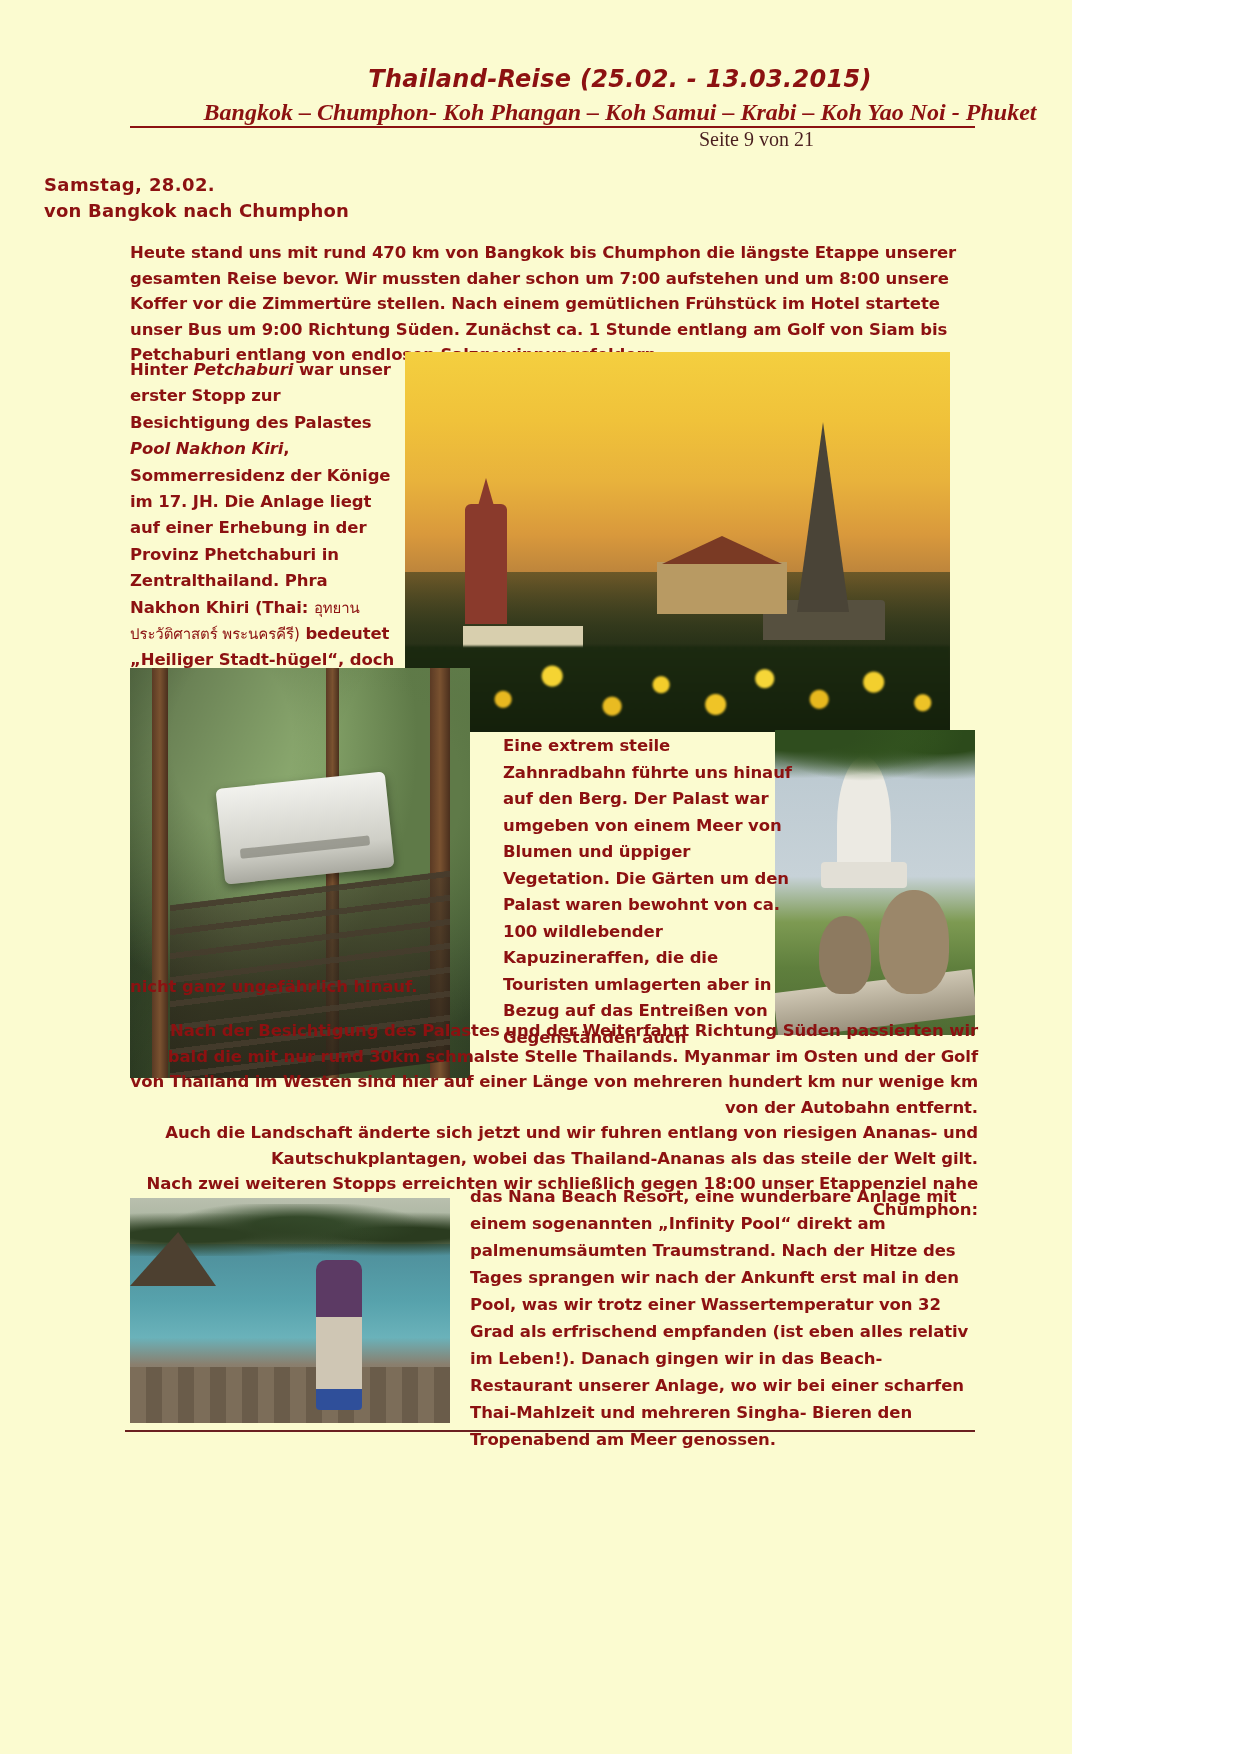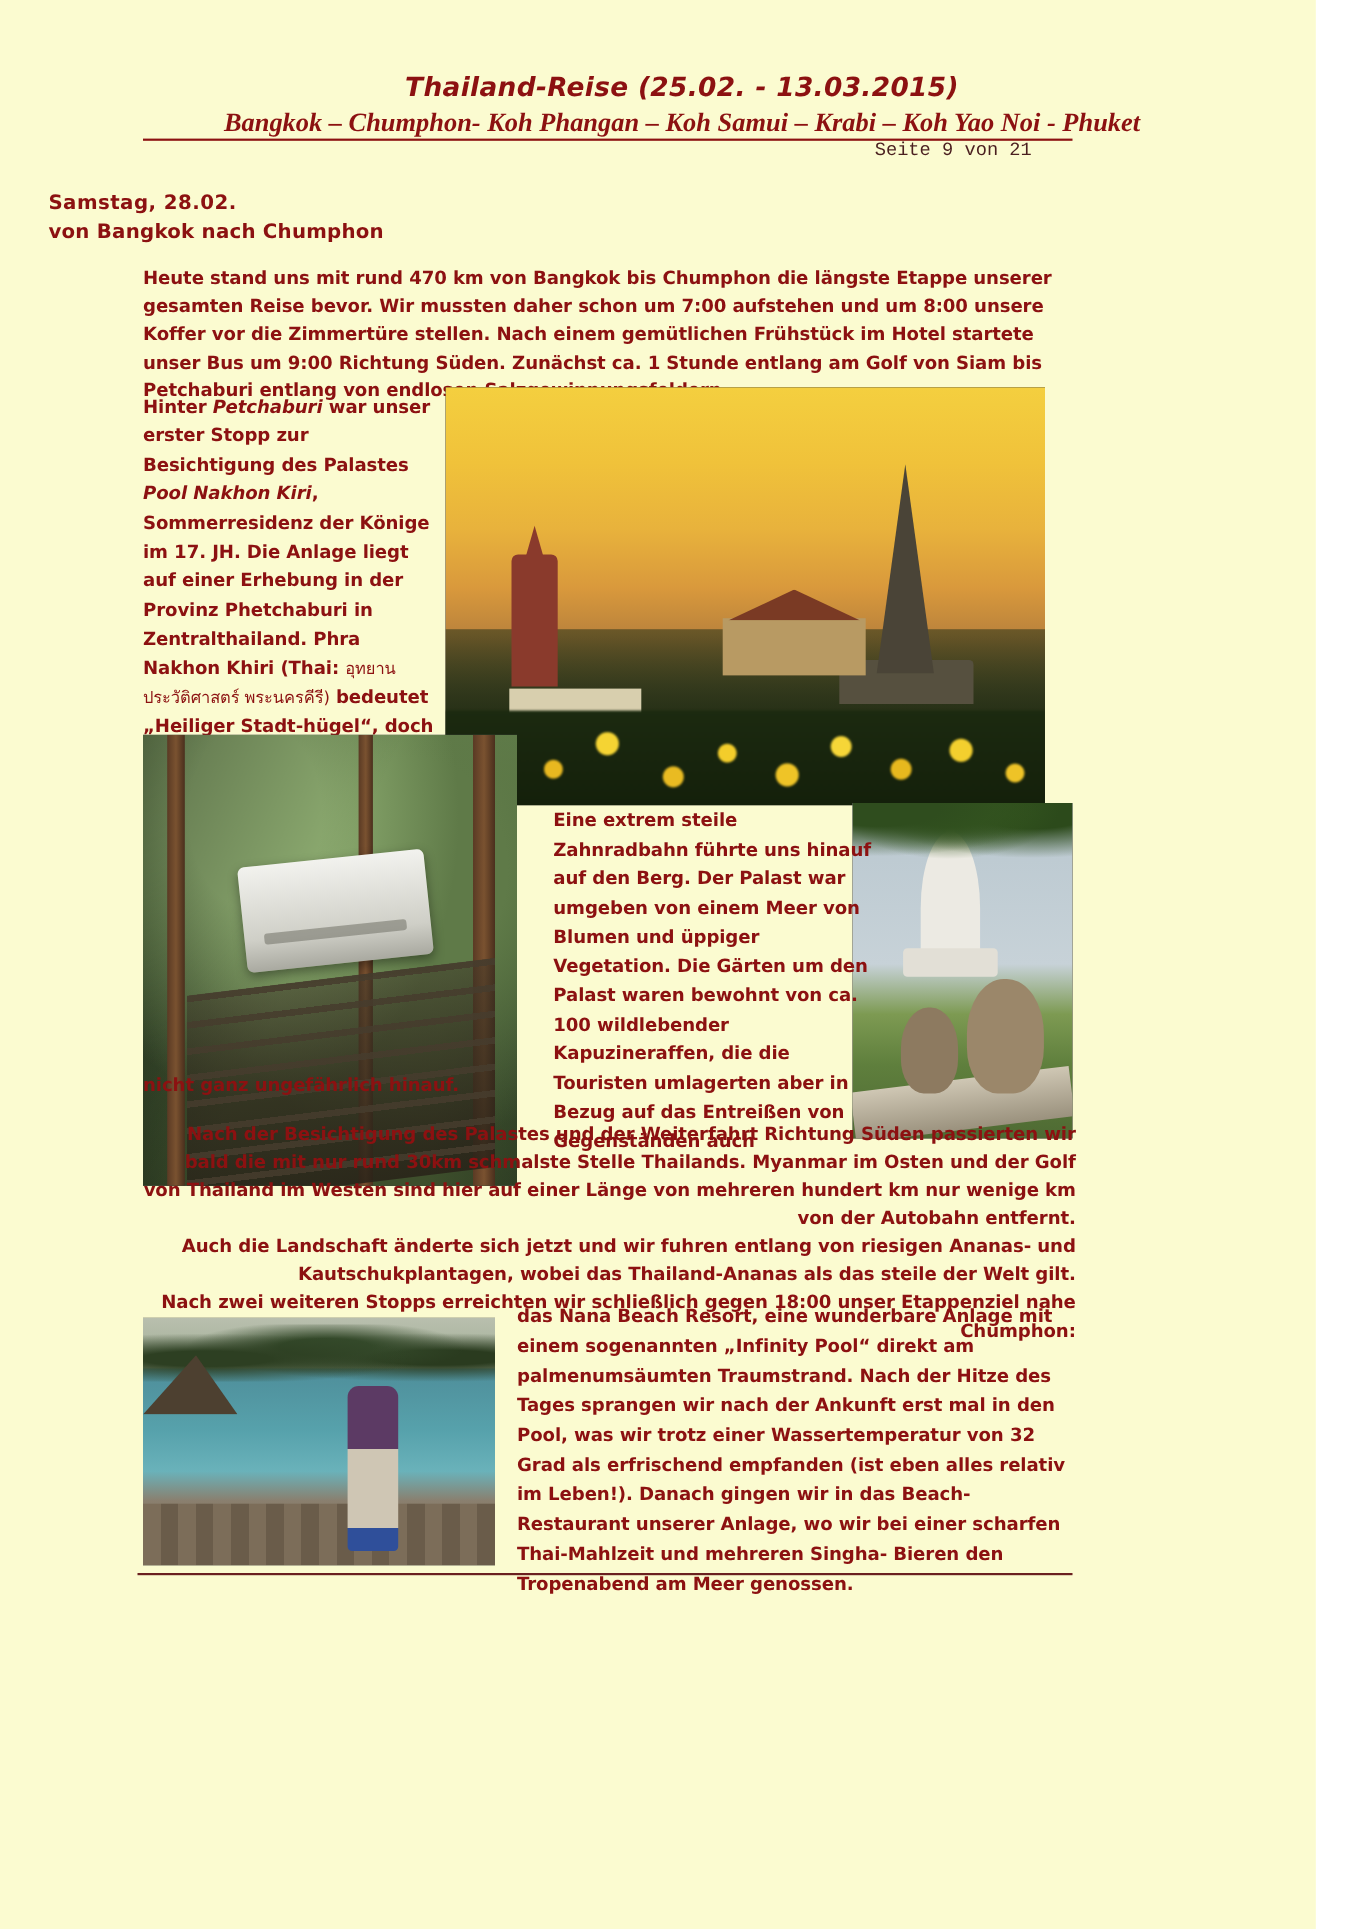--- a/index.html
+++ b/index.html
@@ -5,21 +5,21 @@
   html, body {
     margin: 0;
     padding: 0;
     background: #ffffff;
   }
   body {
     font-family: "DejaVu Sans", sans-serif;
   }
   .page {
     position: relative;
-    width: 1196px;
+    width: 1072px;
     height: 1754px;
     background: #fbfbd0;
     overflow: hidden;
     box-sizing: border-box;
   }
   .paper {
     position: absolute;
     left: 0; top: 0;
     width: 1240px;
     height: 1754px;
@@ -58,22 +58,22 @@
     top: 62px;
     width: 845px;
     height: 2px;
     background: #8c1111;
   }
   .page-number {
     position: absolute;
     right: 258px;
     top: 128px;
     color: #4a1f1f;
-    font-family: Liberation Mono, monospace;
-    font-size: 17px;
+    font-family: Liberation Serif, serif;
+    font-size: 20px;
   }
 
   
   .day-heading {
     position: absolute;
     left: 0;
     top: 172px;
     width: 1240px;
     text-align: left;
     color: #8c1111;

